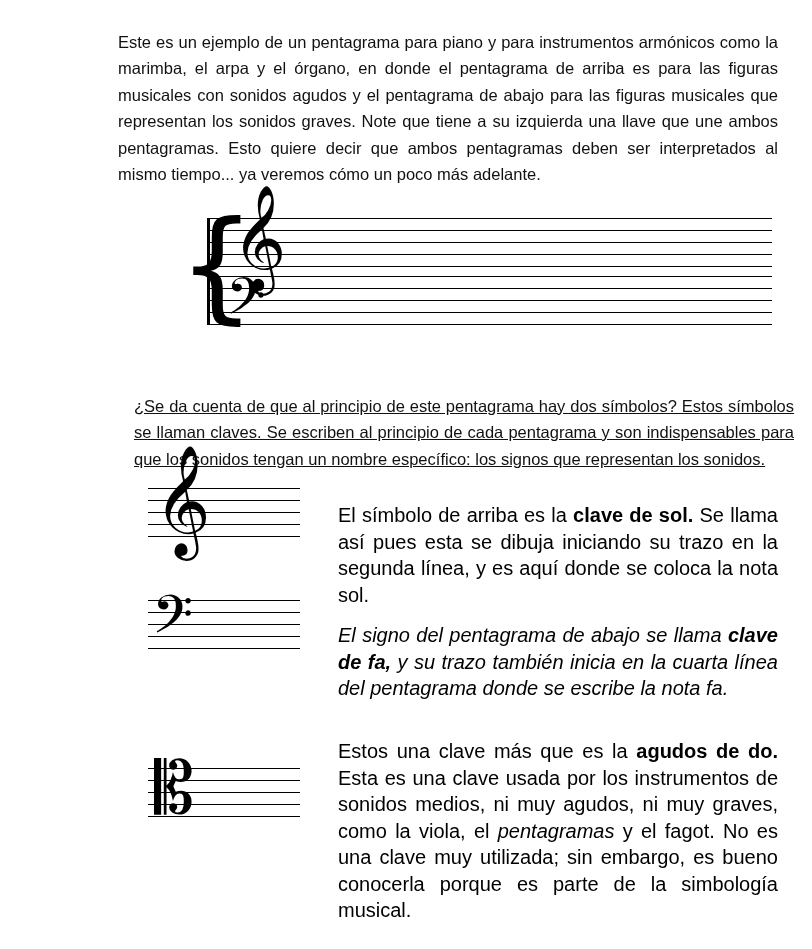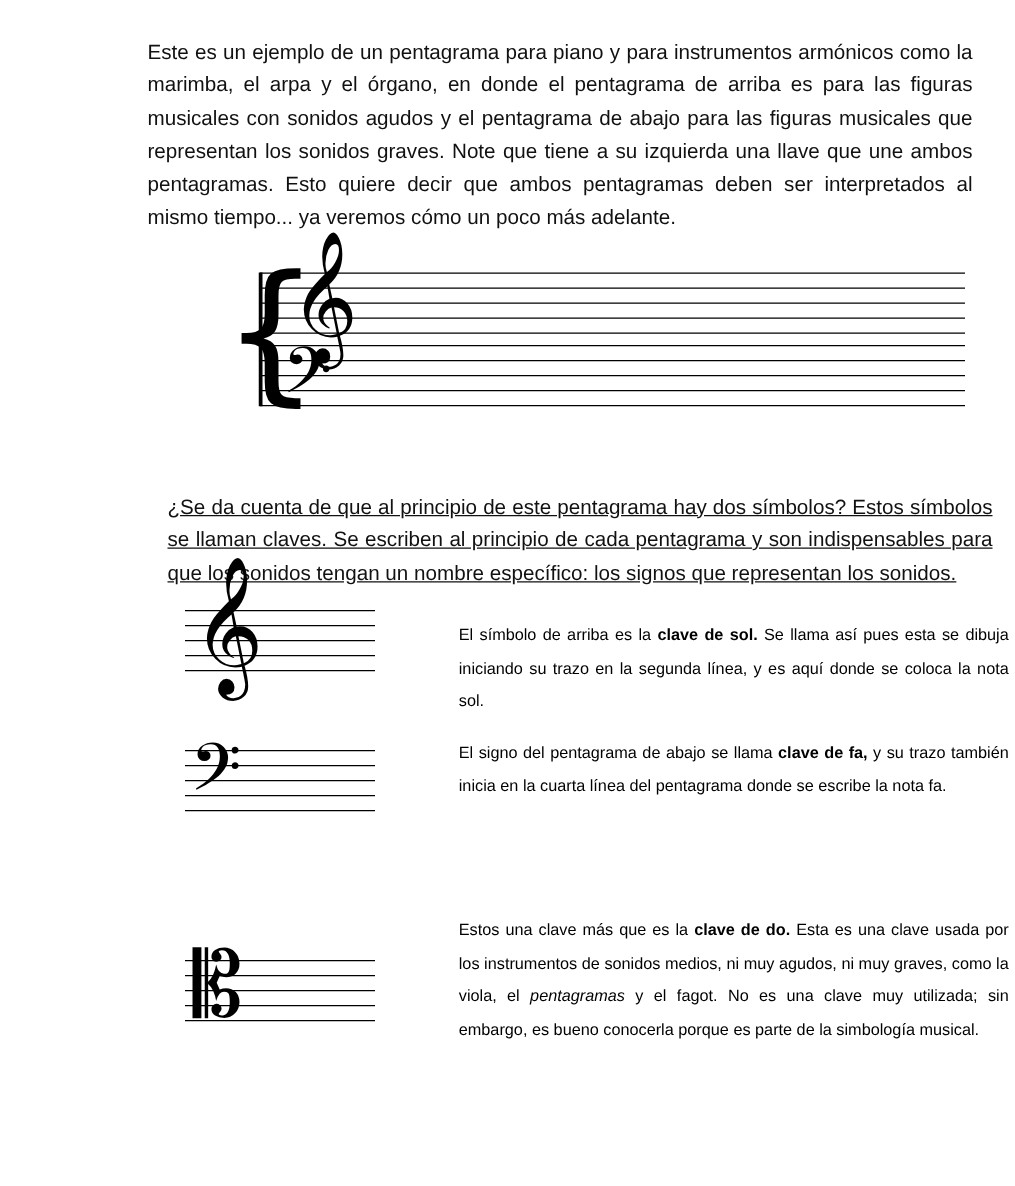--- a/index.html
+++ b/index.html
@@ -39,29 +39,28 @@
   }
   #claves-paragraph {
     left: 134px;
     top: 376px;
     width: 660px;
     text-decoration: underline;
   }
 
   .side-para {
     position: absolute;
-    font-size: 13px;
+    font-size: 20px;
     line-height: 26.5px;
     text-align: justify;
     width: 440px;
     left: 338px;
-    margin-left: 29px;
   }
   #sol-paragraph  { top: 482px; }
-  #fa-paragraph   { top: 576px; }
+  #fa-paragraph   { top: 602px; font-style: italic; }
   #do-paragraph   { top: 718px; }
 
   
   .staff {
     position: absolute;
   }
   .staff .line {
     position: absolute;
     left: 0;
     height: 1px;
@@ -224,16 +223,16 @@
   <div class="small-staff" id="staff-do">
     <div class="line" style="top:0px;"></div>
     <div class="line" style="top:12px;"></div>
     <div class="line" style="top:24px;"></div>
     <div class="line" style="top:36px;"></div>
     <div class="line" style="top:48px;"></div>
     <div class="clef clef-c-small">𝄡</div>
   </div>
 
   <p class="side-para" id="do-paragraph">
-    <span>Estos una clave más que es la </span><b>clave de do.</b><span> Esta es una clave usada por los instrumentos de sonidos medios, ni muy agudos, ni muy graves, como la viola, el </span><i>pentagramas</i><span> y el fagot. No es una clave muy utilizada; sin embargo, es bueno conocerla porque es parte de la simbología musical.</span>
+    <span>Estos una clave más que es la </span><b>agudos de do.</b><span> Esta es una clave usada por los instrumentos de sonidos medios, ni muy agudos, ni muy graves, como la viola, el </span><i>pentagramas</i><span> y el fagot. No es una clave muy utilizada; sin embargo, es bueno conocerla porque es parte de la simbología musical.</span>
   </p>
 
 </div>
 
 </body></html>

